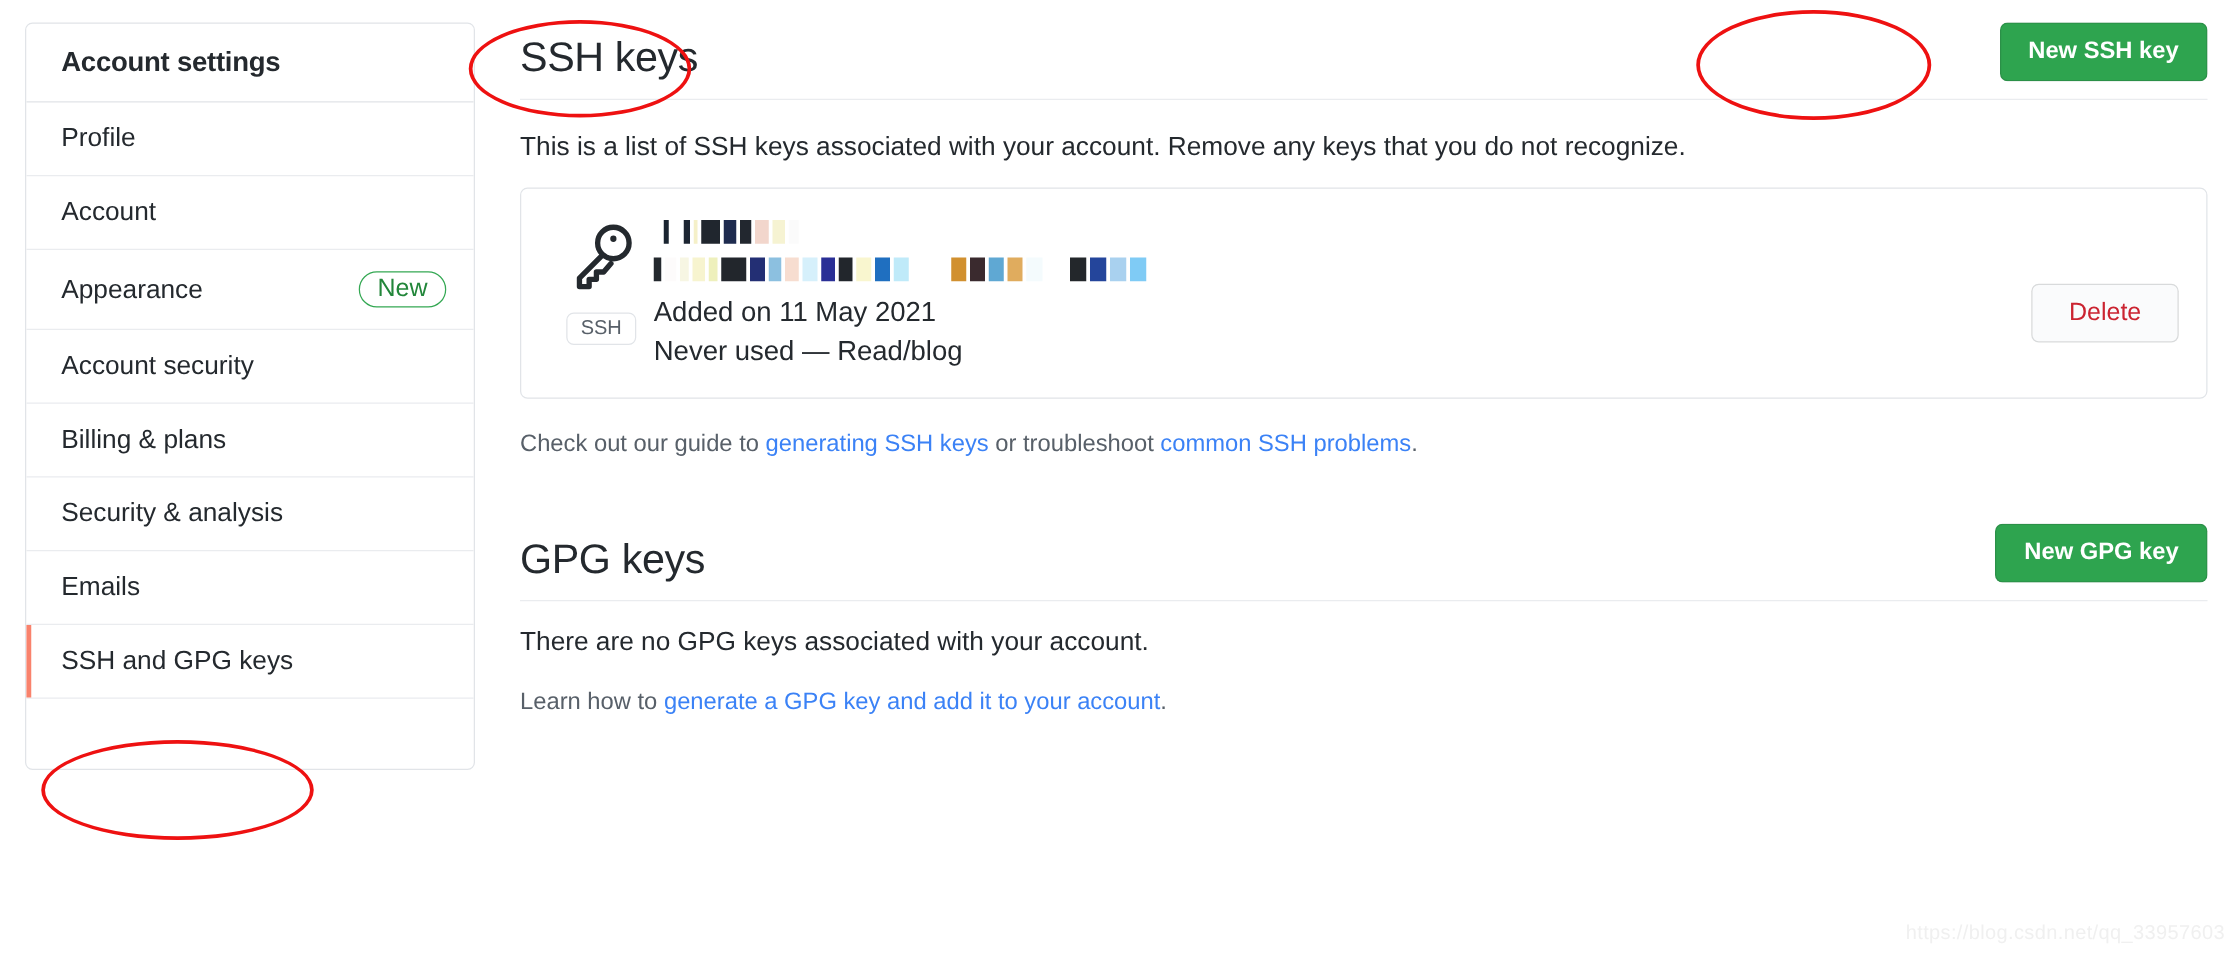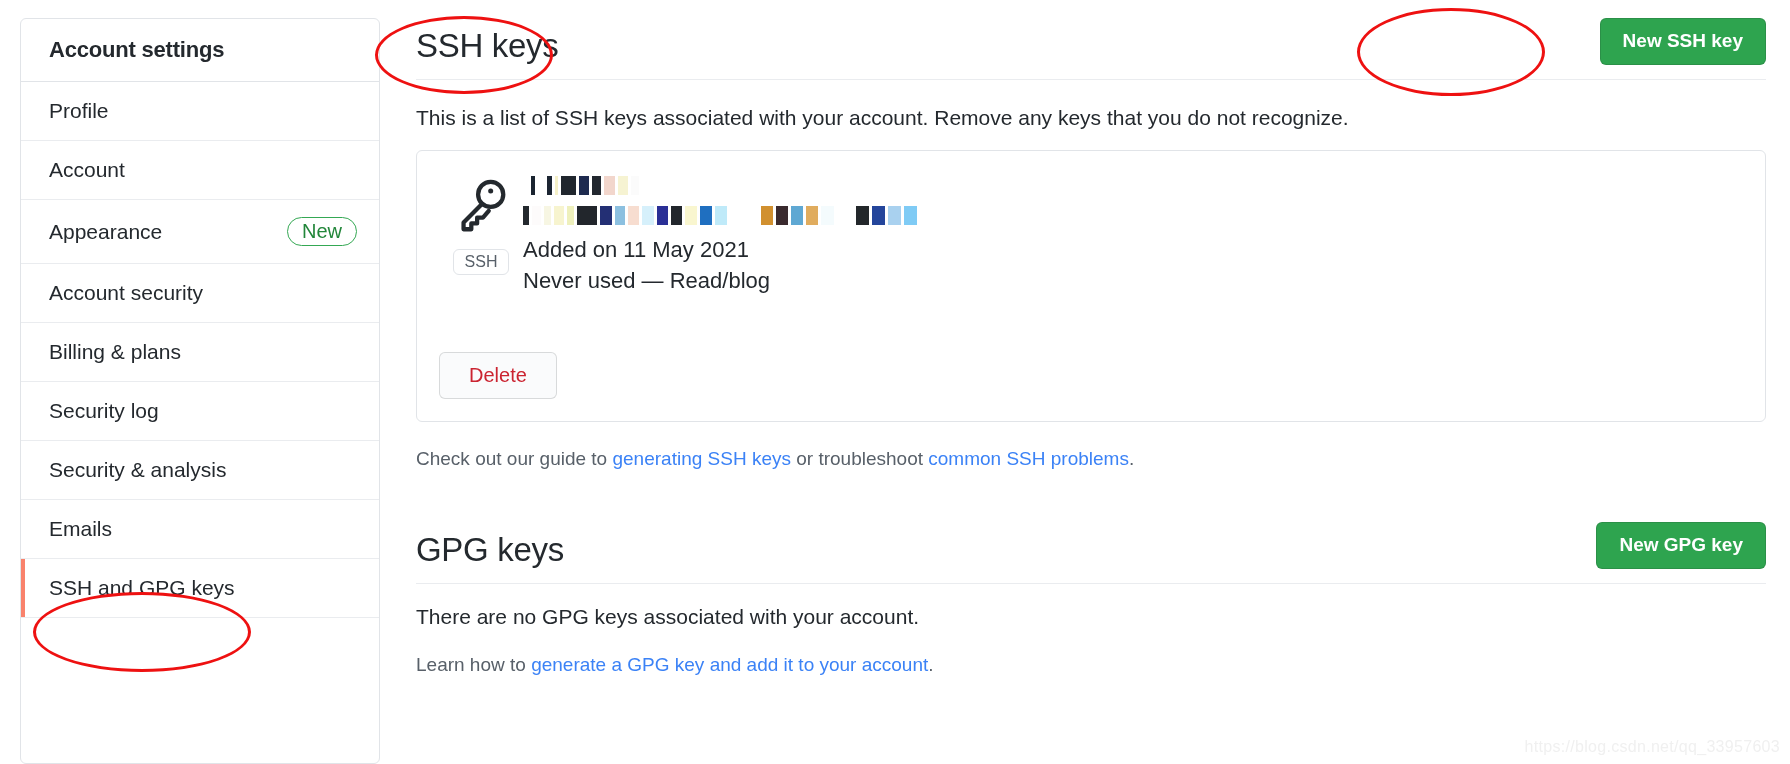--- a/index.html
+++ b/index.html
@@ -21,21 +21,21 @@
 
   
   .sidebar {
     width: 360px;
     margin-left: 20px;
     border: 1px solid #e1e4e8;
     border-radius: 6px;
     background: #fff;
     overflow: hidden;
     align-self: flex-start;
-    height: 746px;
+    height: 598px;
   }
   .sidebar-head {
     font-size: 22px;
     font-weight: bold;
     padding: 18px 22px 18px 28px;
     border-bottom: 1px solid #e1e4e8;
     letter-spacing: -0.2px;
   }
   .side-item {
     display: flex;
@@ -111,21 +111,20 @@
 
   
   .key-card {
     border: 1px solid #e1e4e8;
     border-radius: 6px;
     padding: 20px 22px 22px 22px;
     display: flex;
     align-items: flex-start;
     justify-content: space-between;
     background: #fff;
-    flex-direction: column;
   }
   .key-left { display: flex; align-items: flex-start; }
   .key-icon-col {
     width: 84px;
     display: flex;
     flex-direction: column;
     align-items: center;
     padding-top: 4px;
   }
   .ssh-badge {
@@ -214,23 +213,20 @@
         </div>
         <div class="side-item">
           <span>Appearance</span>
           <span class="badge-new">New</span>
         </div>
         <div class="side-item">
           <span>Account security</span>
         </div>
         <div class="side-item">
           <span>Billing &amp; plans</span>
-        </div>
-        <div class="side-item">
-          <span>Security log</span>
         </div>
         <div class="side-item">
           <span>Security &amp; analysis</span>
         </div>
         <div class="side-item">
           <span>Emails</span>
         </div>
         <div class="side-item active">
           <span>SSH and GPG keys</span>
         </div>

